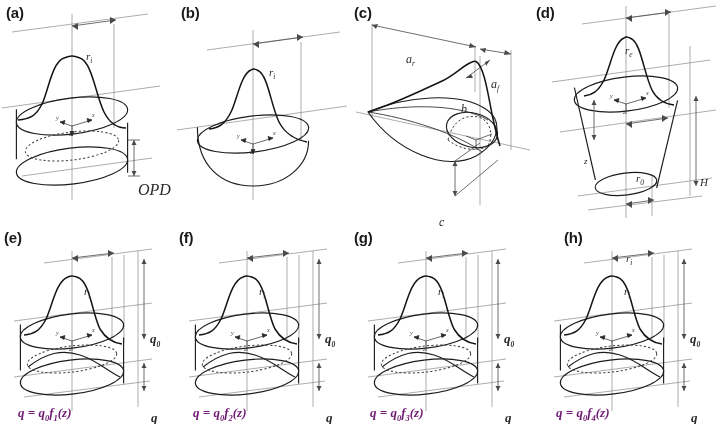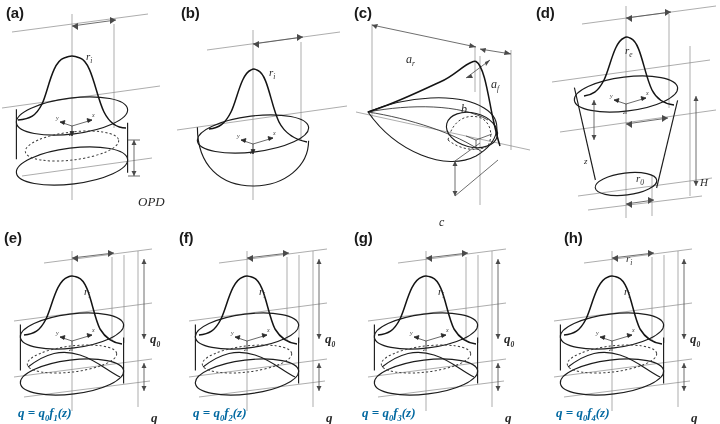--- a/index.html
+++ b/index.html
@@ -29,21 +29,21 @@
     white-space:nowrap;
     margin-top:44px;
   }
   .dim-label sub{font-size:7.5px;font-style:italic;}
   .eq{
     position:absolute;
     font-family:"Liberation Serif", serif;
     font-style:italic;
     font-weight:bold;
     font-size:13px;
-    color:#0369a1;
+    color:#701a75;
     white-space:nowrap;
   }
   .eq sub{font-size:8.5px;}
   .axis-lbl{
     position:absolute;
     font-family:"Liberation Serif", serif;
     font-style:italic;
     font-size:6px;
     color:#3a3a3a;
   }
@@ -104,21 +104,21 @@
       <polygon points="134,176 131.5,171 136.5,171" fill="#4a4a4a"></polygon>
       <line class="tick" x1="128" y1="140" x2="140" y2="140"></line>
       <line class="tick" x1="128" y1="176" x2="140" y2="176"></line>
     </svg>
     <div class="axis-lbl" style="left:56px;top:115px;">y</div>
     <div class="axis-lbl" style="left:92px;top:112px;">x</div>
     <div class="axis-lbl" style="left:69px;top:131px;">z</div>
     <div class="dim-label" style="left:86px;top:6px;">
       <span>r</span><sub>i</sub>
     </div>
-    <div class="dim-label" style="left:138px;top:150px;font-size:13px;">OPD</div>
+    <div class="dim-label" style="left:138px;top:137px;font-size:16px;">OPD</div>
   </div>
 
   <div class="panel" style="left:175px;top:0;width:175px;height:212px;">
     <div class="panel-label" style="left:6px;top:4px;">(b)</div>
     <svg width="175" height="212">
       <line class="guide" x1="32" y1="50" x2="165" y2="32"></line>
       <line class="guide" x1="2" y1="130" x2="172" y2="106"></line>
       <line class="guide" x1="78" y1="30" x2="78" y2="200"></line>
       <line class="guide" x1="126" y1="42" x2="126" y2="140"></line>
       <path class="arrowline" d="M78,44 L128,37"></path>
@@ -424,21 +424,21 @@
     <div class="axis-lbl" style="left:60px;top:105px;">y</div>
     <div class="axis-lbl" style="left:96px;top:102px;">x</div>
     <div class="axis-lbl" style="left:73px;top:121px;">z</div>
     <div class="dim-label" style="left:88px;top:16px;">
       <span>r</span><sub>i</sub>
     </div>
     <div class="dim-label" style="left:154px;top:62px;font-weight:bold;font-size:13px;">
       <span>q</span><sub>0</sub>
     </div>
     <div class="dim-label" style="left:155px;top:141px;font-weight:bold;font-size:13px;">q</div>
-    <div class="eq" style="left:12px;top:180px;">
+    <div class="eq" style="left:20px;top:180px;">
       <span>q</span>
       <span>=</span>
       <span>q</span><sub>0</sub><span>f</span><sub>3</sub><span>(z)</span>
     </div>
   </div>
 
   <div class="panel" style="left:528px;top:225px;width:192px;height:199px;">
     <div class="panel-label" style="left:36px;top:4px;">(h)</div>
     <svg width="192" height="199">
       <line class="guide" x1="56" y1="38" x2="164" y2="24"></line>

